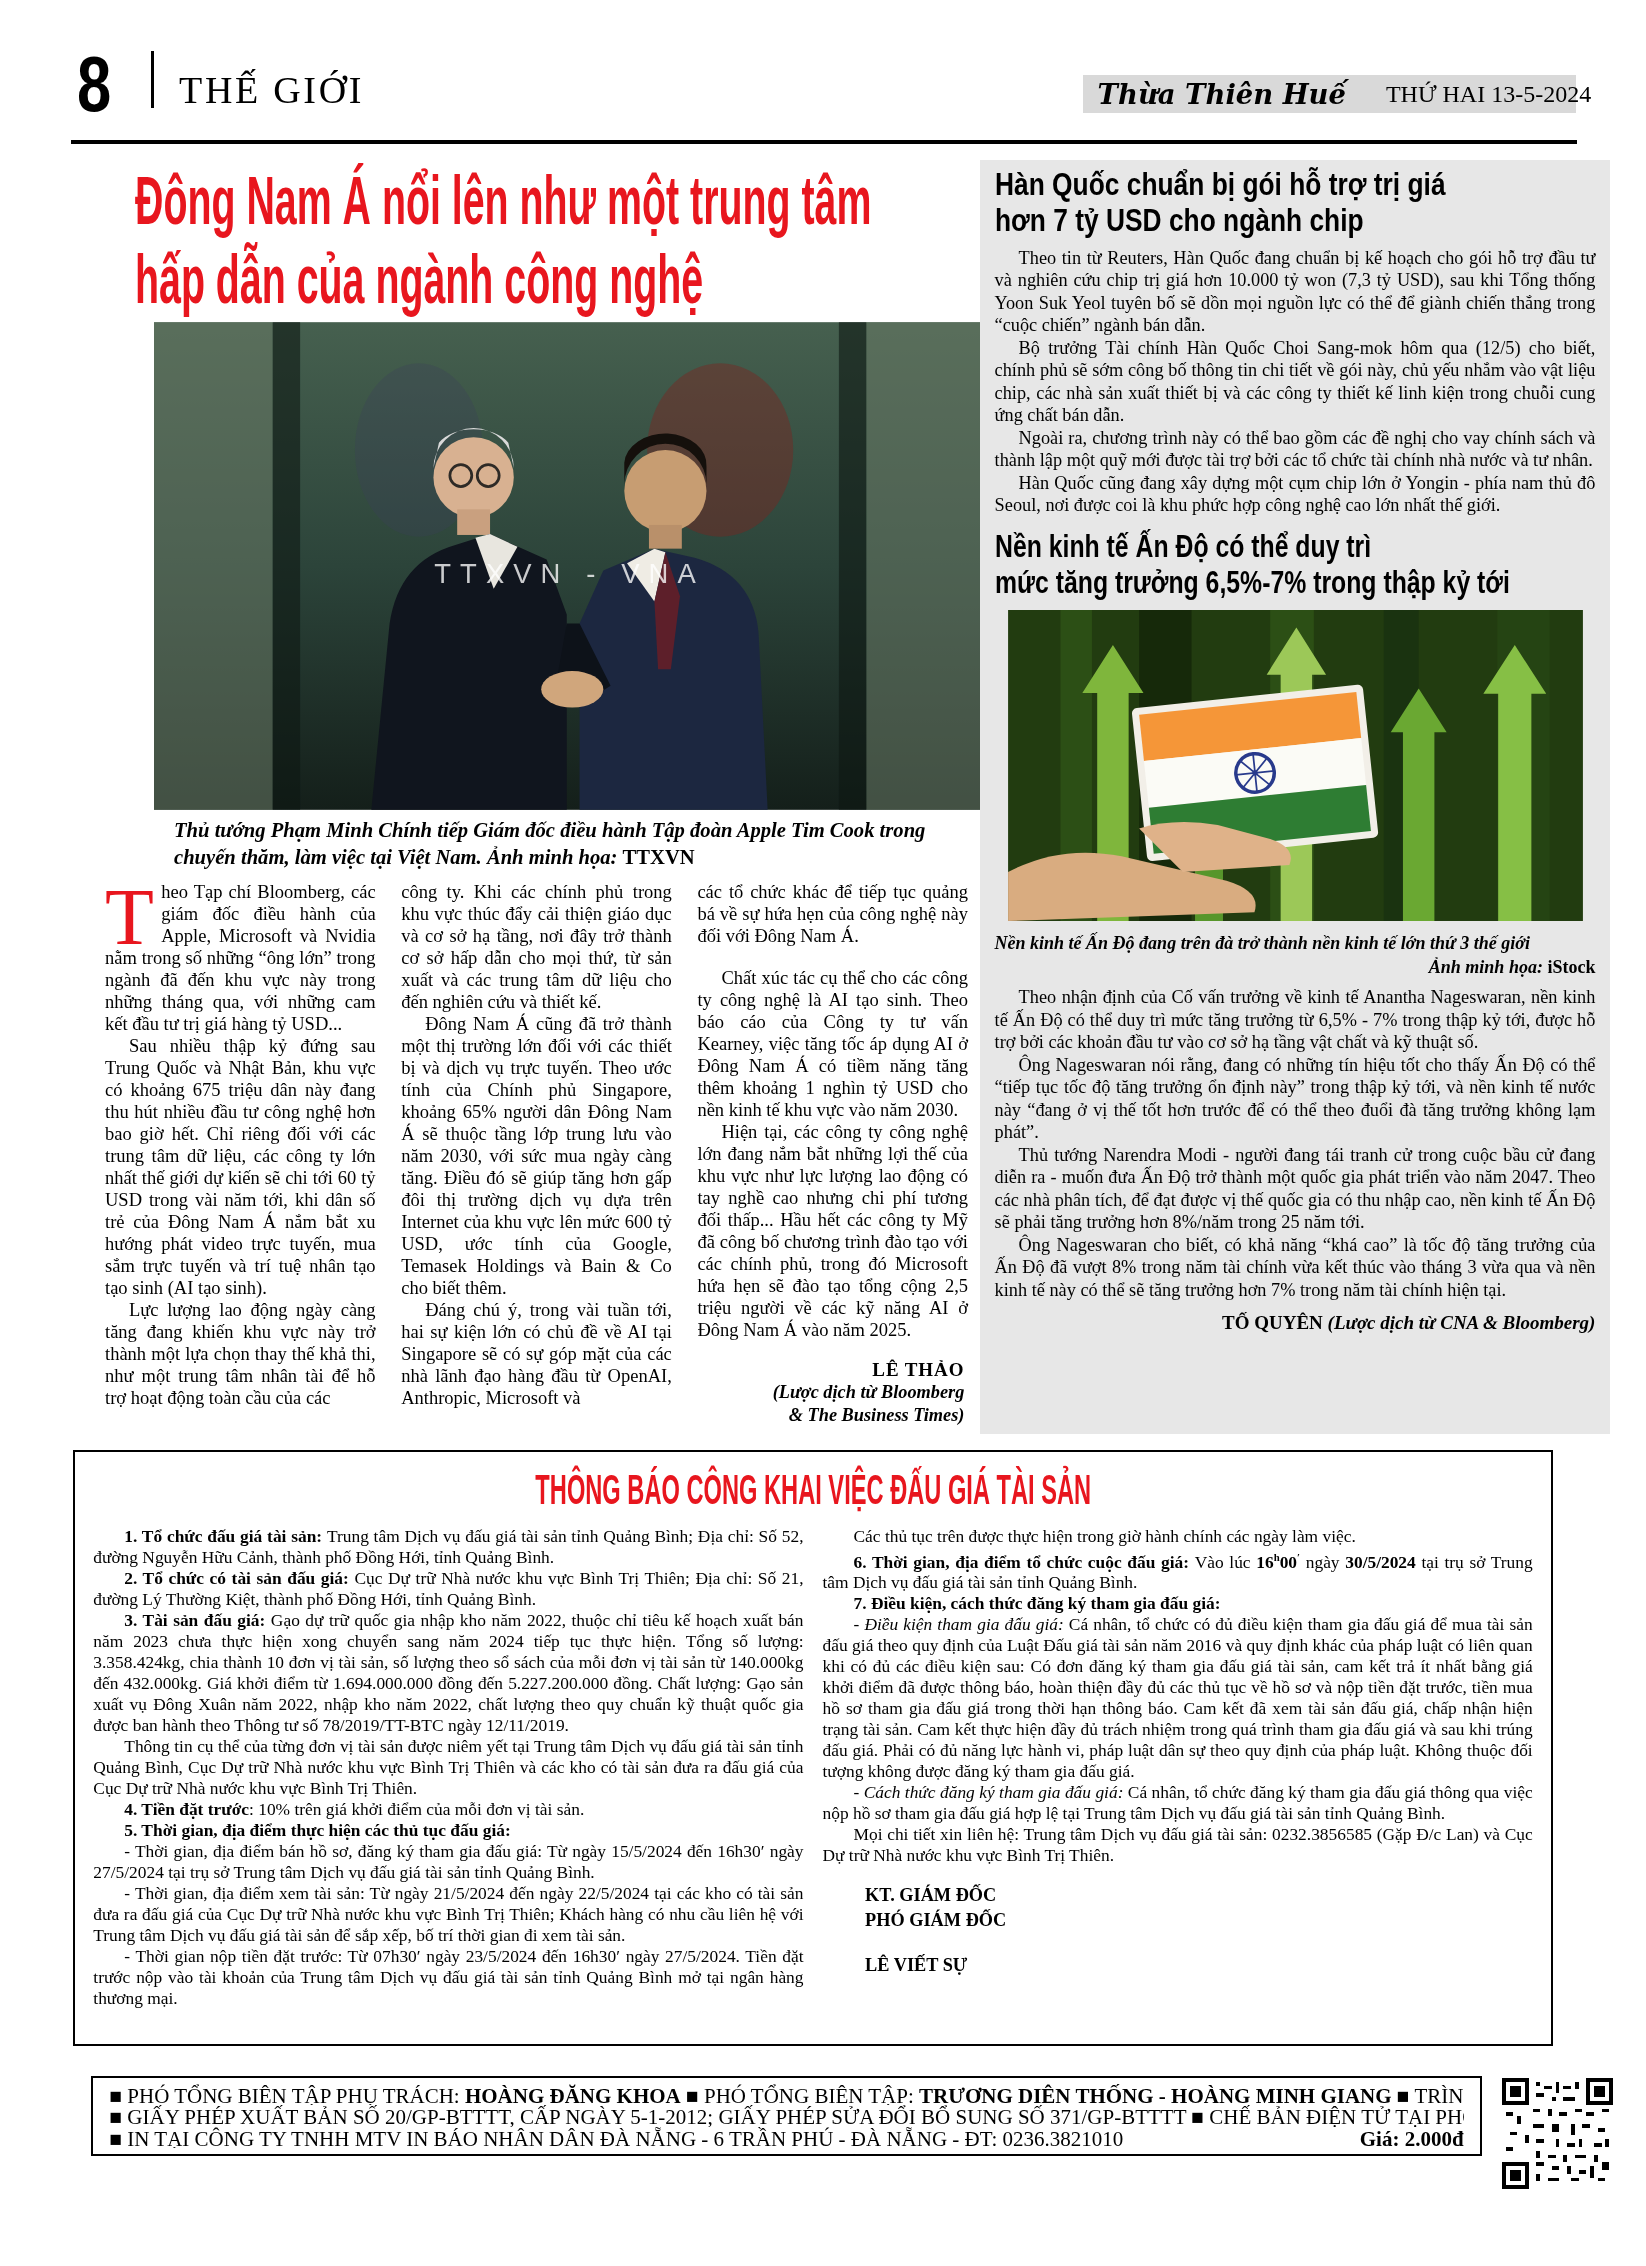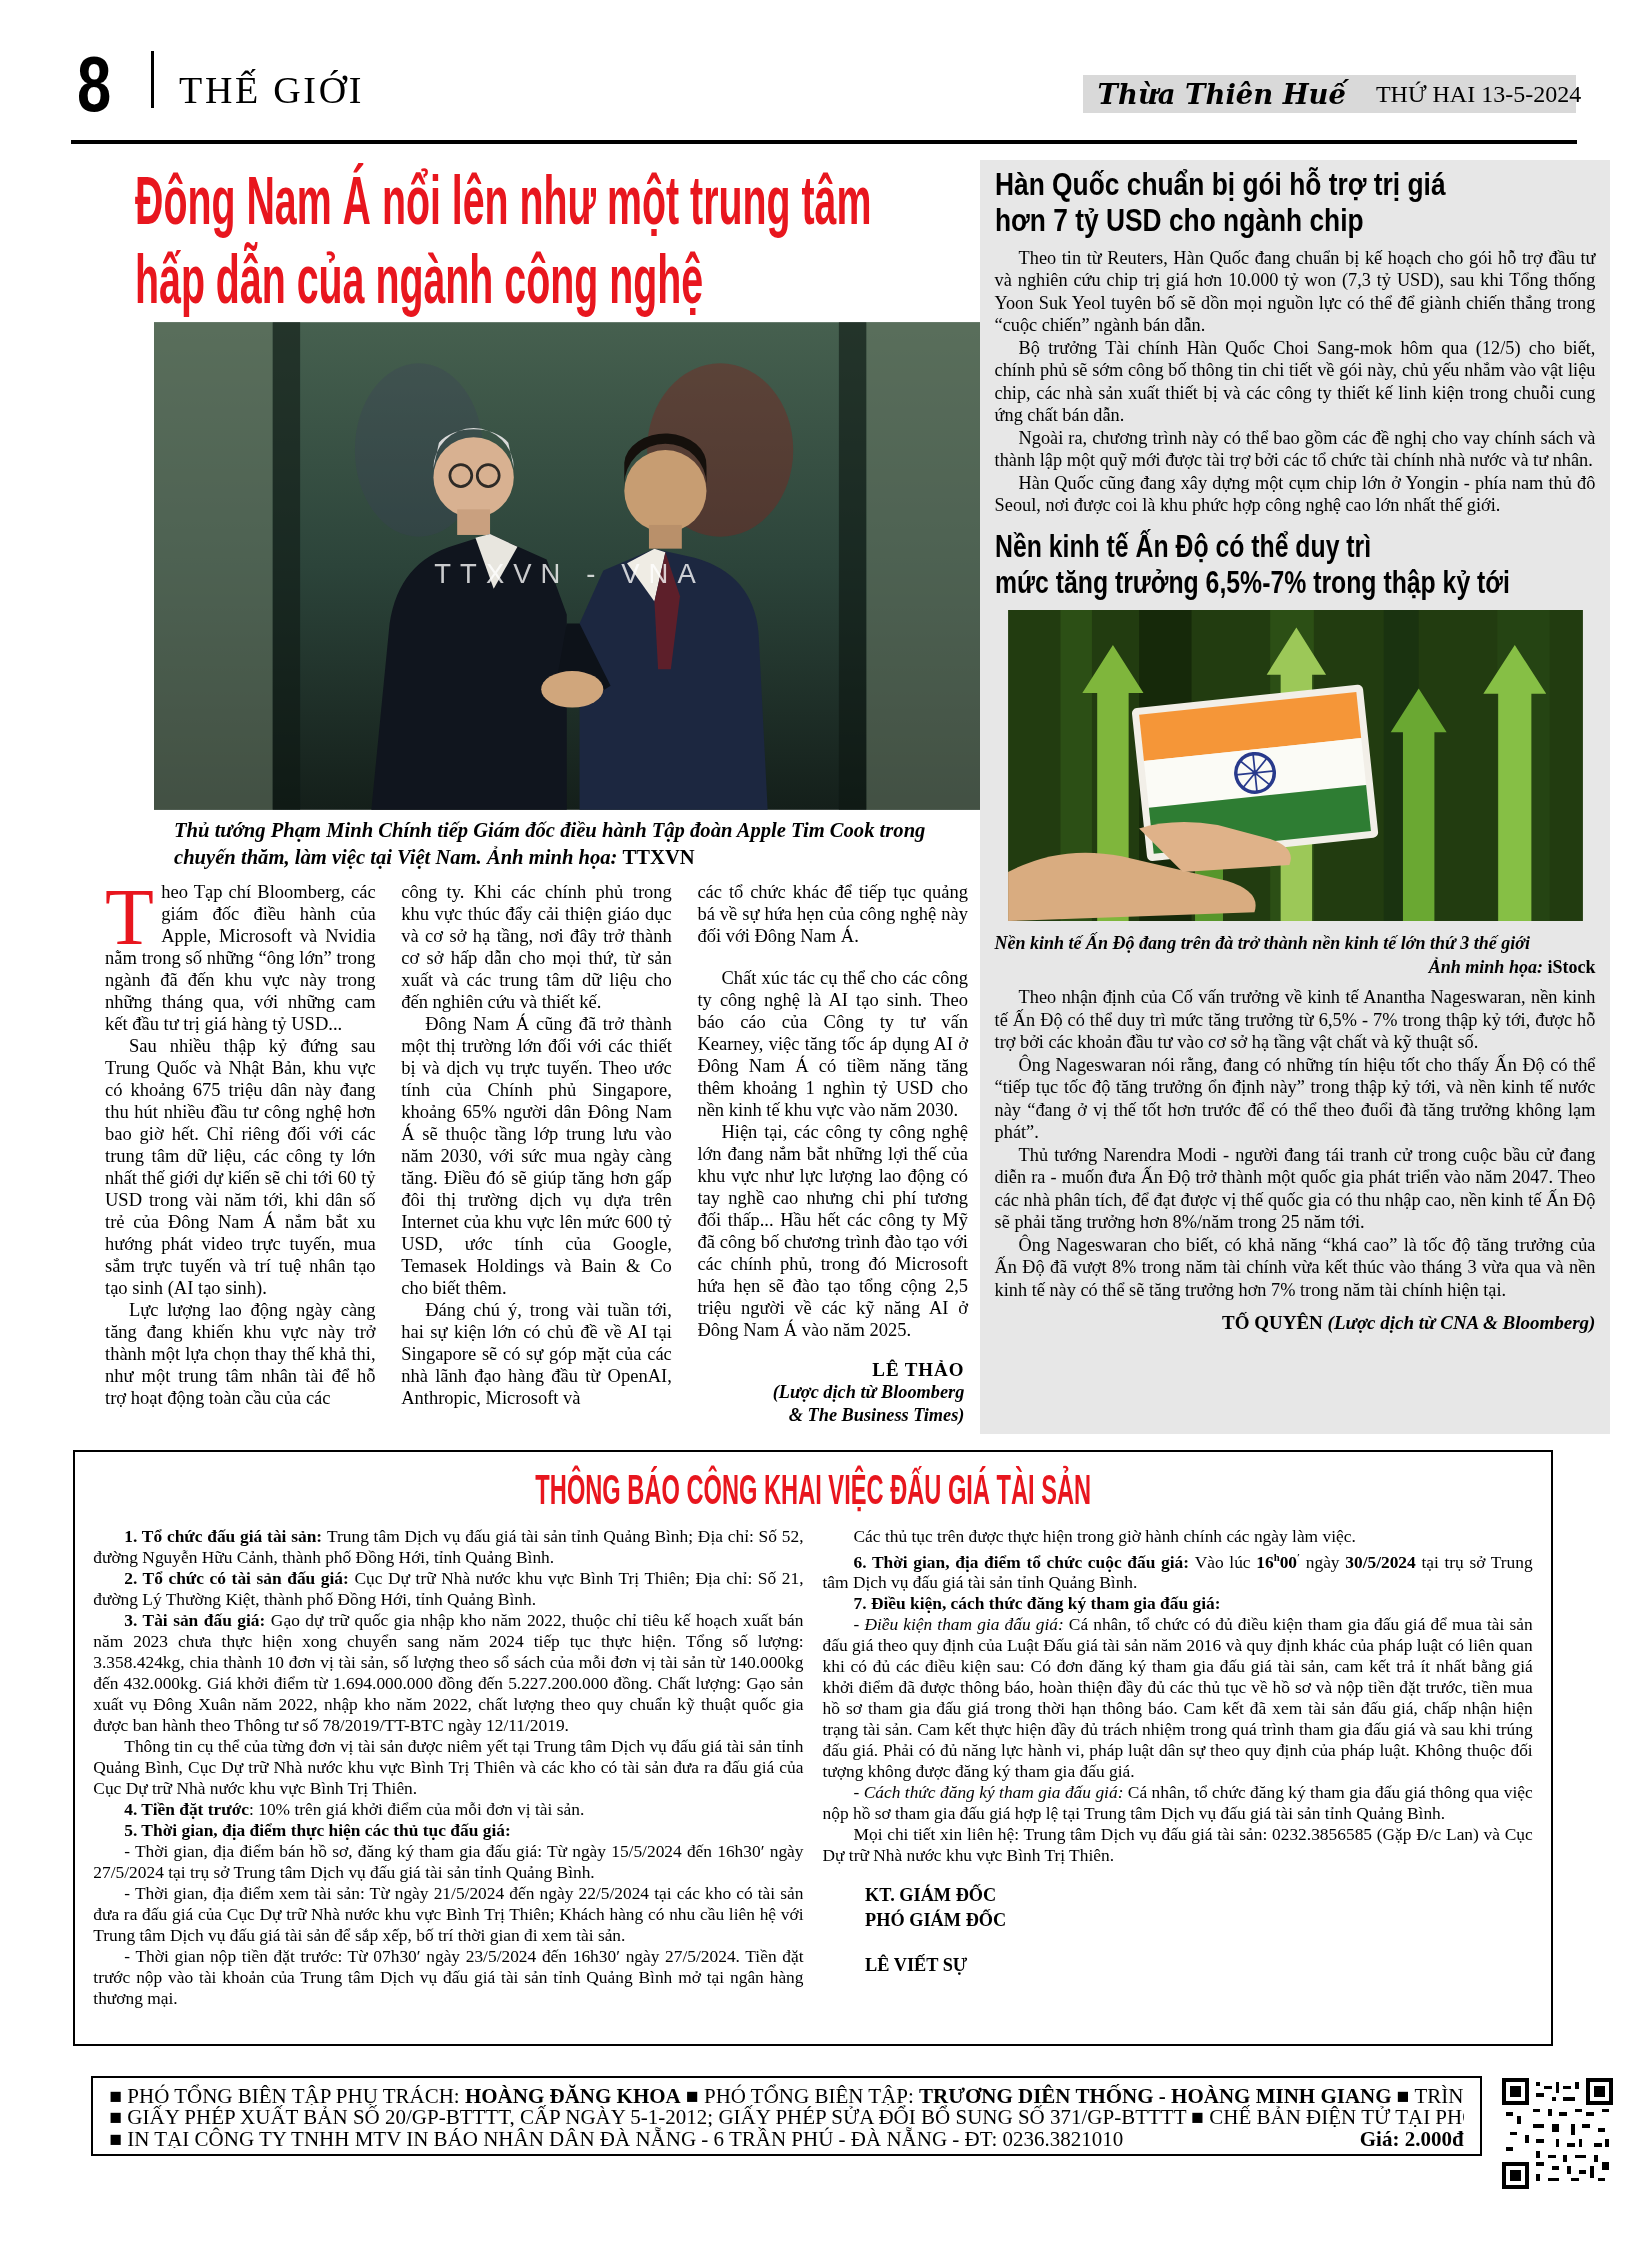--- a/index.html
+++ b/index.html
@@ -8,21 +8,21 @@
         font-family:"Liberation Serif",serif;color:#000;}
   .b{font-weight:bold;} .i{font-style:italic;} .sup{vertical-align:super;font-size:.62em;}
 
   
   .hdr-num{position:absolute;left:77px;top:46px;font-family:"Liberation Sans",sans-serif;
            font-weight:bold;font-size:77px;line-height:1;transform:scaleX(.8);transform-origin:left top;}
   .hdr-vrule{position:absolute;left:151px;top:51px;width:2.7px;height:57px;background:#000;}
   .hdr-section{position:absolute;left:179px;top:68px;font-size:38px;letter-spacing:2.7px;
                font-family:"Liberation Serif",serif;}
   .mast-band{position:absolute;left:1083px;top:75px;width:493px;height:38px;background:var(--band);
-             display:flex;align-items:center;gap:30px;padding-left:14.6px;box-sizing:border-box;}
+             display:flex;align-items:center;gap:40px;padding-left:14.6px;box-sizing:border-box;}
   .mast-logo{font-family:"DejaVu Serif",serif;font-weight:bold;font-style:italic;font-size:27.4px;white-space:nowrap;}
   .mast-date{font-size:24px;white-space:nowrap;}
   .hdr-rule{position:absolute;left:71px;top:140px;width:1506px;height:3.7px;background:#000;}
 
   
   .lead-headline{position:absolute;left:135px;top:161px;}
   .lead-headline span{display:block;white-space:nowrap;font-family:"Liberation Sans",sans-serif;
         font-weight:bold;color:var(--red);font-size:69px;line-height:79px;
         transform:scaleX(.57);transform-origin:left top;}
   .photo{position:absolute;left:154px;top:322px;width:831px;height:488px;overflow:hidden;}

